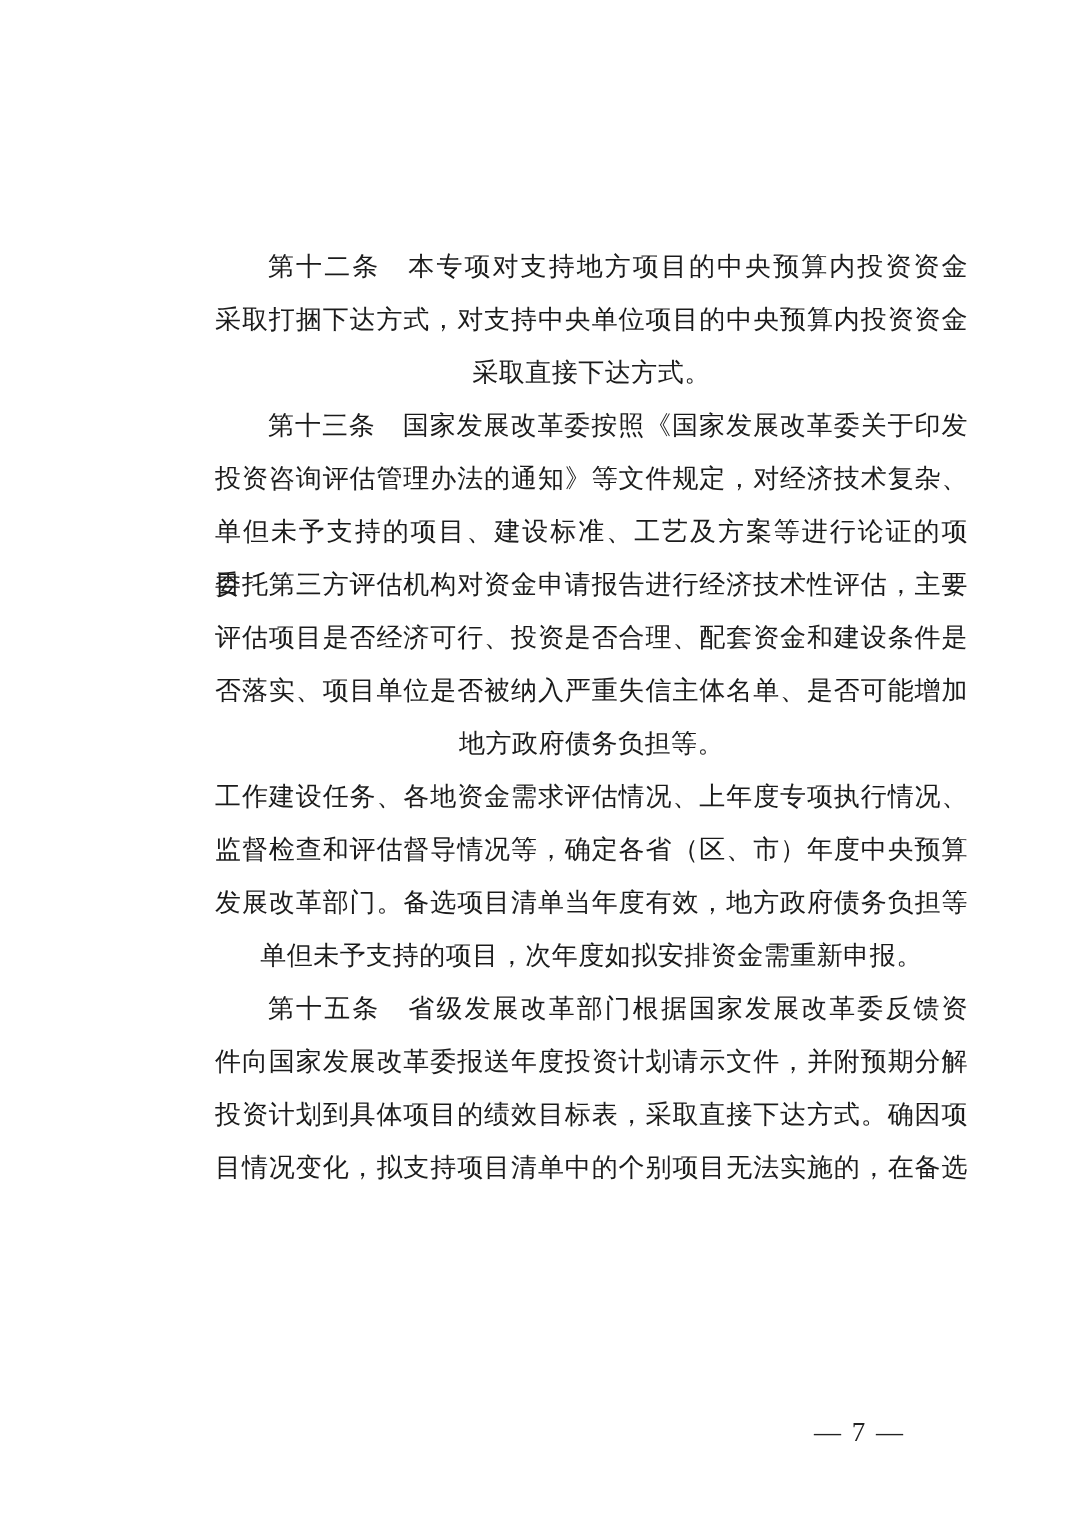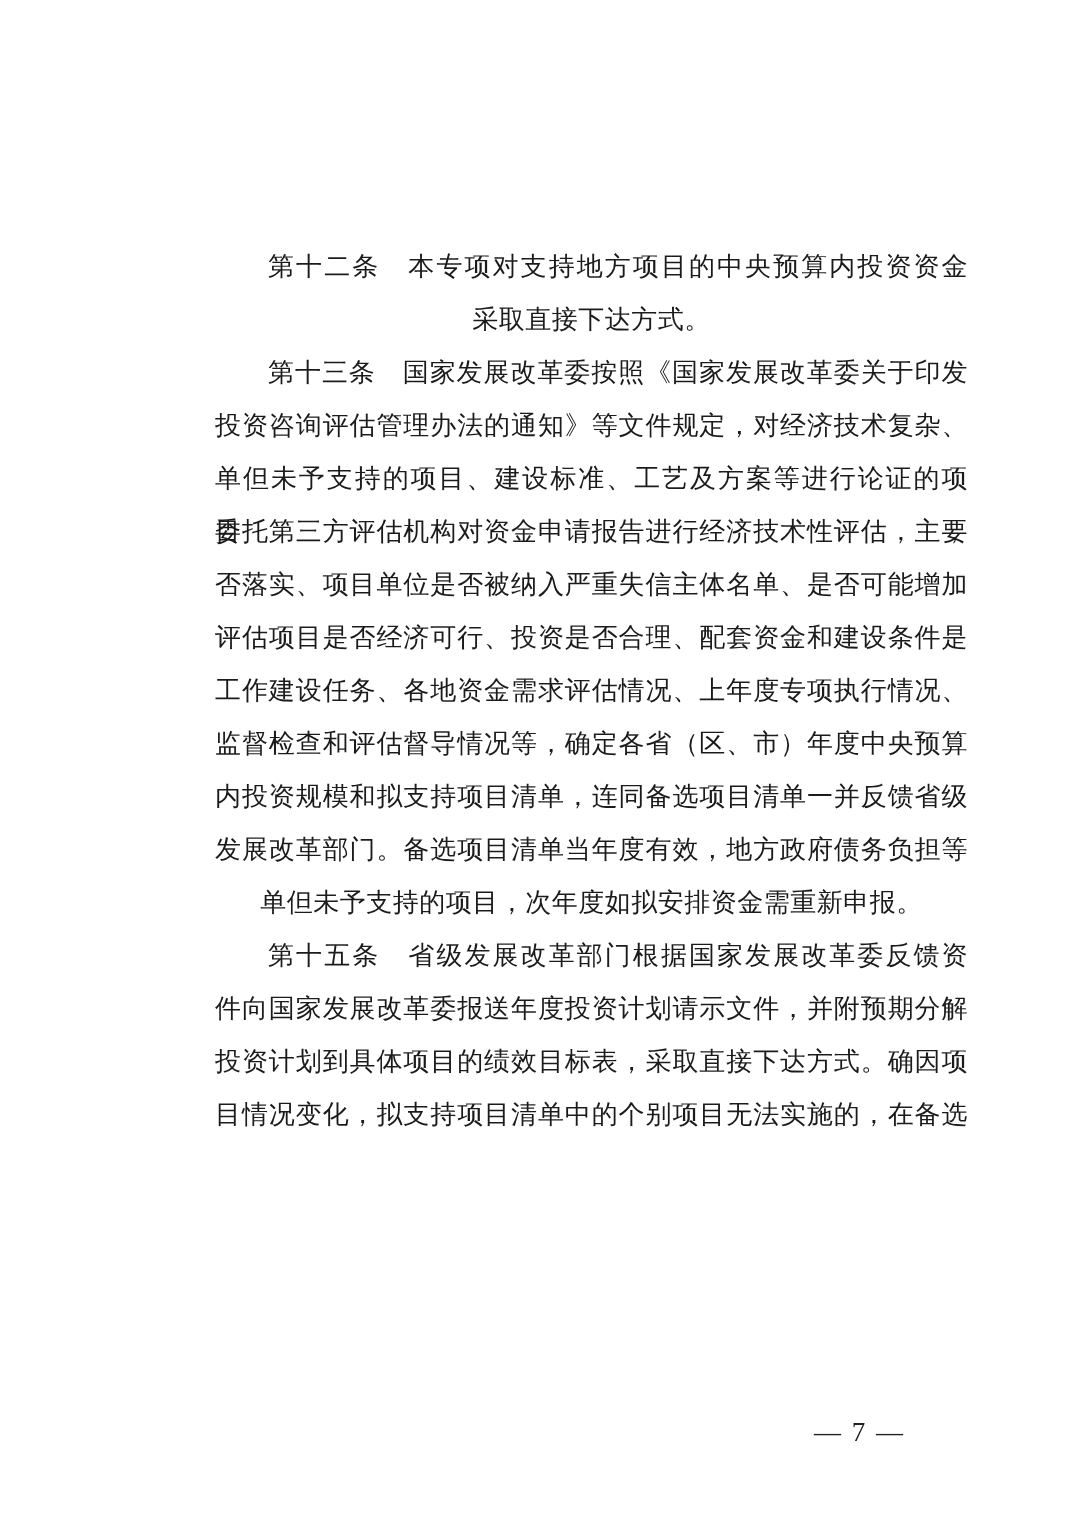--- a/index.html
+++ b/index.html
@@ -50,30 +50,31 @@
     letter-spacing: 2px;
     color: #222222;
   }
 </style>
 </head>
 <body>
 
 <div class="page">
   <div class="content">
       <div class="line indent justify">第十二条　本专项对支持地方项目的中央预算内投资资金</div>
+      <div class="line justify">采取打捆下达方式，对支持中央单位项目的中央预算内投资资金</div>
       <div class="line">采取直接下达方式。</div>
       <div class="line indent justify">第十三条　国家发展改革委按照《国家发展改革委关于印发</div>
       <div class="line justify">投资咨询评估管理办法的通知》等文件规定，对经济技术复杂、</div>
       <div class="line justify">单但未予支持的项目、建设标准、工艺及方案等进行论证的项目，</div>
       <div class="line justify">委托第三方评估机构对资金申请报告进行经济技术性评估，主要</div>
+      <div class="line justify">评估项目是否经济可行、投资是否合理、配套资金和建设条件是</div>
       <div class="line justify">否落实、项目单位是否被纳入严重失信主体名单、是否可能增加</div>
-      <div class="line justify">评估项目是否经济可行、投资是否合理、配套资金和建设条件是</div>
+      <div class="line">地方政府债务负担等。</div>
       <div class="line justify">工作建设任务、各地资金需求评估情况、上年度专项执行情况、</div>
       <div class="line justify">监督检查和评估督导情况等，确定各省（区、市）年度中央预算</div>
-      <div class="line justify">内投资规模和拟支持项目清单，连同备选项目清单一并反馈省级</div>
       <div class="line justify">发展改革部门。备选项目清单当年度有效，地方政府债务负担等</div>
       <div class="line">单但未予支持的项目，次年度如拟安排资金需重新申报。</div>
       <div class="line indent justify">第十五条　省级发展改革部门根据国家发展改革委反馈资</div>
       <div class="line justify">件向国家发展改革委报送年度投资计划请示文件，并附预期分解</div>
       <div class="line justify">投资计划到具体项目的绩效目标表，采取直接下达方式。确因项</div>
       <div class="line justify">目情况变化，拟支持项目清单中的个别项目无法实施的，在备选</div>
     </div>
   <div class="page-number">— 7 —</div>
 </div>
 

